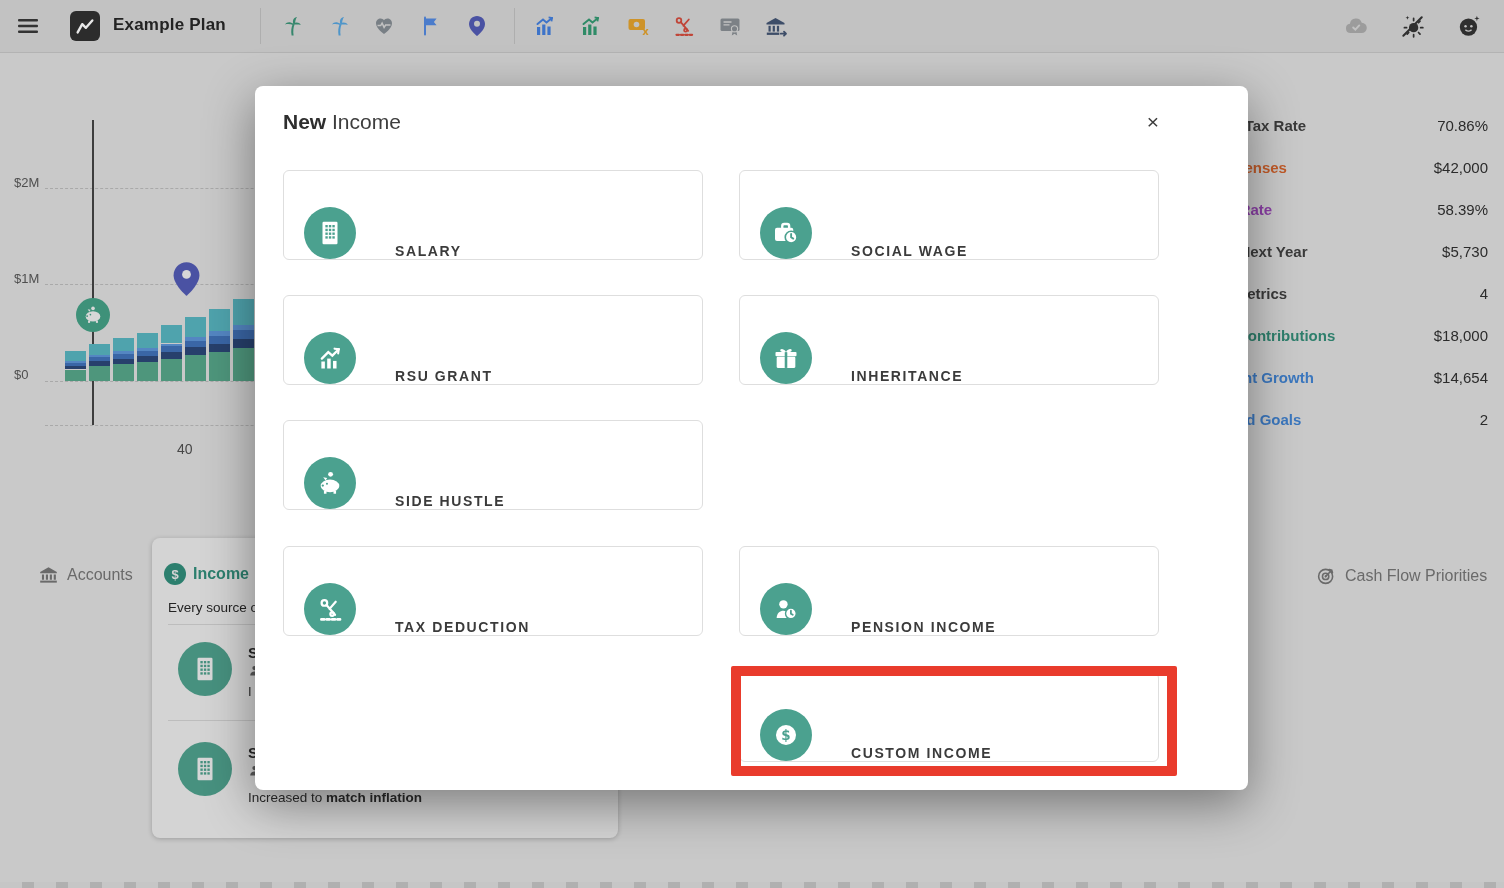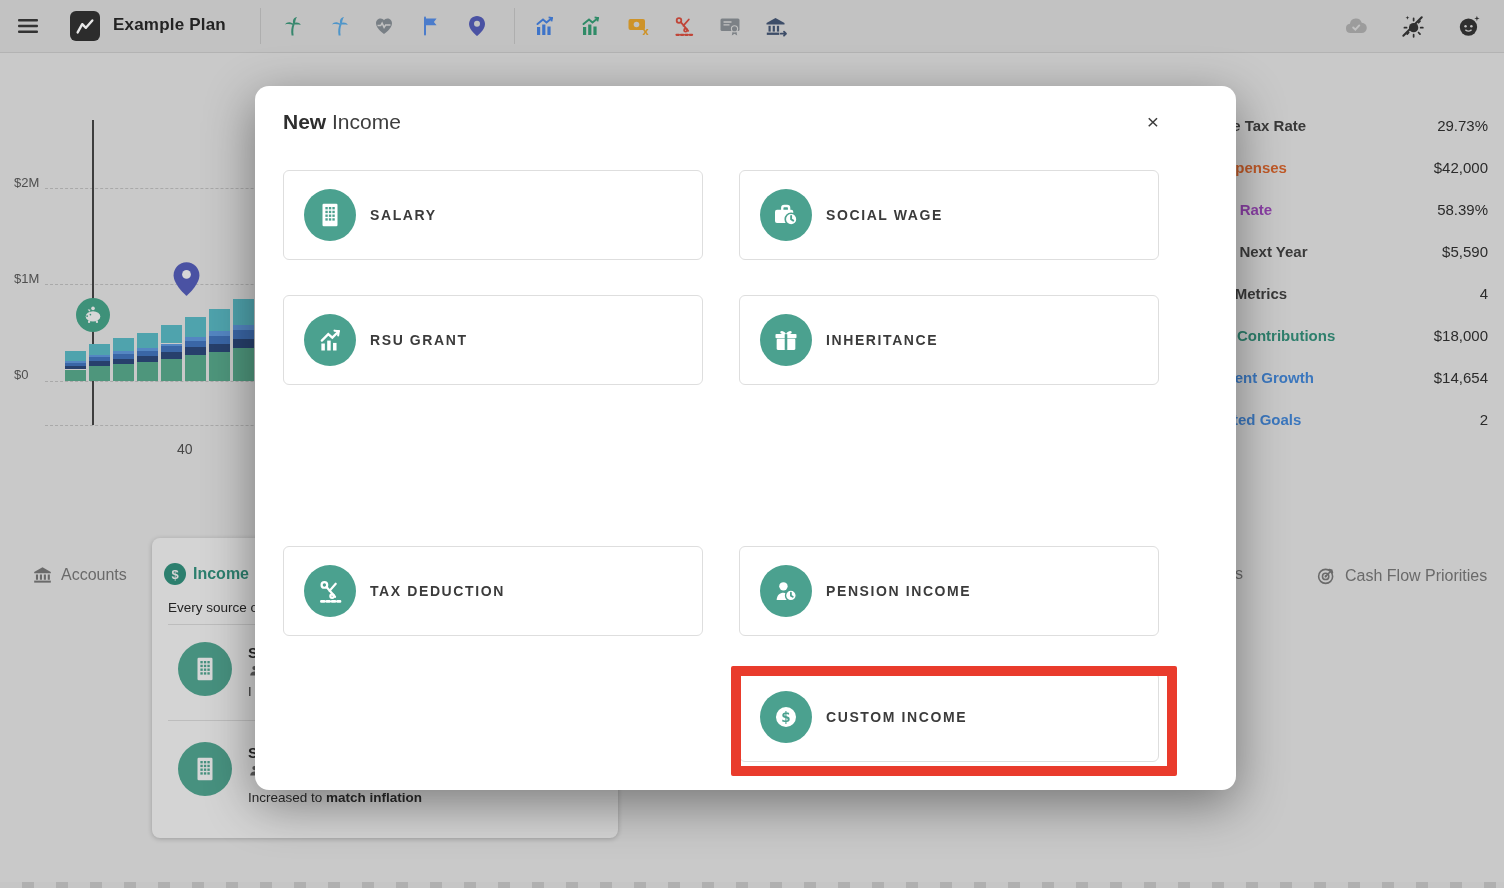--- a/index.html
+++ b/index.html
@@ -26,27 +26,27 @@
   
   .secline{position:absolute;display:flex;align-items:center;gap:8px;color:#6a6a6a;font-size:16px;font-weight:500;}
   #income-card{position:absolute;left:152px;top:538px;width:466px;height:300px;background:#d4d4d4;border-radius:8px;box-shadow:0 1px 5px rgba(0,0,0,.22);}
   .icdiv{position:absolute;left:16px;right:10px;height:1px;background:#bdbdbd;}
   .bigcircle{position:absolute;width:54px;height:54px;border-radius:50%;background:#47917f;display:flex;align-items:center;justify-content:center;}
   
   .mrow{position:absolute;left:1178px;width:310px;display:flex;justify-content:space-between;align-items:center;font-size:15px;}
   .mval{color:#2b2b2b;font-weight:400;}
   .mlab{font-weight:600;}
   
-  #overlay-modal{position:absolute;left:255px;top:86px;width:981px;height:704px;background:#ffffff;border-radius:14px;
-                 box-shadow:0 14px 50px rgba(0,0,0,.42);z-index:10;}
+  #overlay-modal{position:absolute;left:255px;top:86px;width:981px;height:704px;background:#ffffff;border-radius:8px;
+                 box-shadow:0 14px 50px rgba(0,0,0,.42);z-index:10;padding-left:12px;}
   #modal-title{position:absolute;left:28px;top:24px;font-size:21px;color:#2e2e2e;}
   #modal-close{position:absolute;left:882px;top:20px;width:32px;height:32px;display:flex;align-items:center;justify-content:center;
                font-size:21px;color:#3c3c3c;cursor:pointer;}
   .opt{position:absolute;width:420px;height:90px;background:#fff;border:1px solid #dedede;border-radius:6px;
-       display:flex;align-items:center;padding-left:20px;box-sizing:border-box;gap:14px;cursor:pointer;}
+       display:flex;align-items:flex-end;padding-left:20px;box-sizing:border-box;gap:39px;cursor:pointer;}
   .ci{--tc:#4ba18f;width:52px;height:52px;border-radius:50%;background:var(--tc);display:flex;align-items:center;justify-content:center;flex:0 0 auto;}
   .opt-label{font-size:14px;font-weight:600;letter-spacing:1.6px;color:#3b3b3b;}
   
   #annotation-box{position:absolute;left:731px;top:666px;width:446px;height:110px;border:10px solid #e93b2c;border-radius:2px;
                   box-sizing:border-box;z-index:20;pointer-events:none;}
   #bottom-strip{position:absolute;left:0;top:882px;width:1504px;height:6px;background:#b0b0b0;
     background-image:repeating-linear-gradient(90deg,#c6c6c6 0 22px,#b0b0b0 22px 34px);}
 </style>
 </head>
 <body>
@@ -269,21 +269,21 @@
         </svg>
     </div>
     <div class="marker" style="left:171px;top:149px;width:31px;height:31px;background:transparent">
       <svg width="34" height="40" viewBox="0 0 24 28">
           <path d="M12 1C6.5 1 2 5.5 2 11c0 7.5 10 16 10 16s10-8.5 10-16C22 5.5 17.5 1 12 1z" fill="#4a52a3"></path>
           <circle cx="12" cy="10.5" r="3.4" fill="#d7d7d7"></circle>
         </svg>
     </div>
   </div>
 
-  <div class="secline" style="left:32px;top:564px">
+  <div class="secline" style="left:38px;top:564px">
     <svg width="21" height="21" viewBox="0 0 24 24">
         <g fill="#6a6a6a">
           <path d="M2.5 9l9.5-5.2L21.5 9v1.6h-19z"></path>
           <rect x="4.5" y="12" width="2.4" height="6"></rect>
           <rect x="9" y="12" width="2.4" height="6"></rect>
           <rect x="13.5" y="12" width="2.4" height="6"></rect>
           <rect x="18" y="12" width="2.4" height="6"></rect>
           <rect x="2.5" y="19" width="19" height="2.3"></rect>
         </g>
       </svg>
@@ -368,33 +368,33 @@
           <circle cx="11" cy="13" r="3.6"></circle>
         </g>
         <circle cx="11" cy="13" r="1.2" fill="#6a6a6a"></circle>
         <path d="M11 13l7-7M15.2 5.2L18 6l.8 2.8" stroke="#6a6a6a" stroke-width="1.8" fill="none" stroke-linecap="round"></path>
       </svg>
     <span>Cash Flow Priorities</span>
   </div>
 
   <div class="mrow" style="top:117px">
     <span class="mlab" style="color:#3a3a3a">Effective Tax Rate</span>
-      <span class="mval">29.73%</span>
+      <span class="mval">70.86%</span>
   </div>
   <div class="mrow" style="top:159px">
     <span class="mlab" style="color:#c05a28">Total Expenses</span>
       <span class="mval">$42,000</span>
   </div>
   <div class="mrow" style="top:201px">
     <span class="mlab" style="color:#8a3fa5">Savings Rate</span>
       <span class="mval">58.39%</span>
   </div>
   <div class="mrow" style="top:243px">
     <span class="mlab" style="color:#3a3a3a">Tax Due Next Year</span>
-      <span class="mval">$5,590</span>
+      <span class="mval">$5,730</span>
   </div>
   <div class="mrow" style="top:285px">
     <span class="mlab" style="color:#3a3a3a">Income Metrics</span>
       <span class="mval">4</span>
   </div>
   <div class="mrow" style="top:327px">
     <span class="mlab" style="color:#2e7f6c">Taxable Contributions</span>
       <span class="mval">$18,000</span>
   </div>
   <div class="mrow" style="top:369px">
@@ -467,20 +467,36 @@
           <svg width="28" height="28" viewBox="0 0 24 24">
             <rect x="4" y="11" width="16" height="9.5" rx="1" fill="#fff"></rect>
             <rect x="3" y="6.8" width="18" height="3.6" rx=".8" fill="#fff"></rect>
             <rect x="10.9" y="6.8" width="2.2" height="13.7" style="fill:var(--tc)"></rect>
             <path d="M12 6.8C9.8 3.2 6.2 3.9 7.3 6.1c.7 1.5 4.7.7 4.7.7zm0 0c2.2-3.6 5.8-2.9 4.7-.7-.7 1.5-4.7.7-4.7.7z" fill="#fff"></path>
           </svg>
         </span>
       <span class="opt-label">INHERITANCE</span>
     </div>
 
+    <div class="opt" style="left:28px;top:334px">
+      <span class="ci">
+          <svg width="28" height="28" viewBox="0 0 24 24">
+            <circle cx="12.5" cy="4.6" r="2.1" fill="#fff"></circle>
+            <g fill="#fff">
+              <ellipse cx="12" cy="14.5" rx="8" ry="5.4"></ellipse>
+              <rect x="6.8" y="18.6" width="2.2" height="2.6"></rect>
+              <rect x="15" y="18.6" width="2.2" height="2.6"></rect>
+              <path d="M8.2 9.8L6.2 7l3.4.7z"></path>
+            </g>
+            <circle cx="5.8" cy="14.2" r="1" style="fill:var(--tc)"></circle>
+            <circle cx="9.4" cy="12.6" r=".9" style="fill:var(--tc)"></circle>
+          </svg>
+        </span>
+      <span class="opt-label">SIDE HUSTLE</span>
+    </div>
 
     <div class="opt" style="left:28px;top:460px">
       <span class="ci">
           <svg width="28" height="28" viewBox="0 0 24 24">
             <g stroke="#fff" stroke-width="1.9" fill="none" stroke-linecap="round">
               <circle cx="7.2" cy="6.8" r="2.4"></circle>
               <path d="M9 8.6l7.3 8.4M16.9 5.8l-5.3 6.1"></path>
               <circle cx="13.8" cy="16.3" r="1.5"></circle>
               <path d="M4.6 20.9h2.5M9.2 20.9h2.5M13.8 20.9h2.5M18.4 20.9h2.2" stroke-width="2.3"></path>
             </g>

